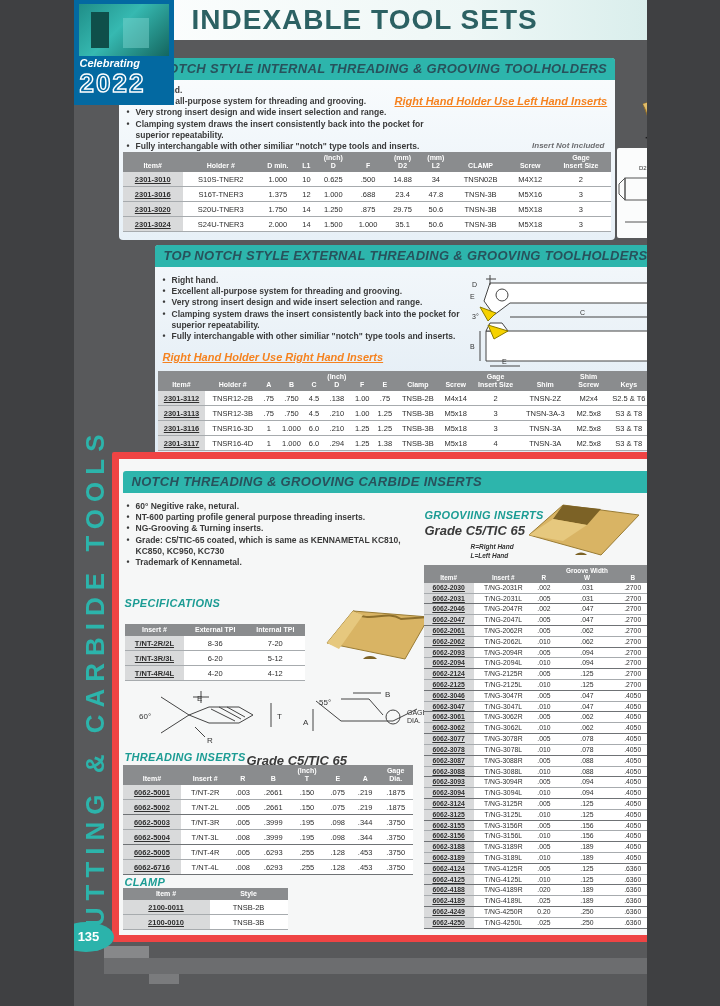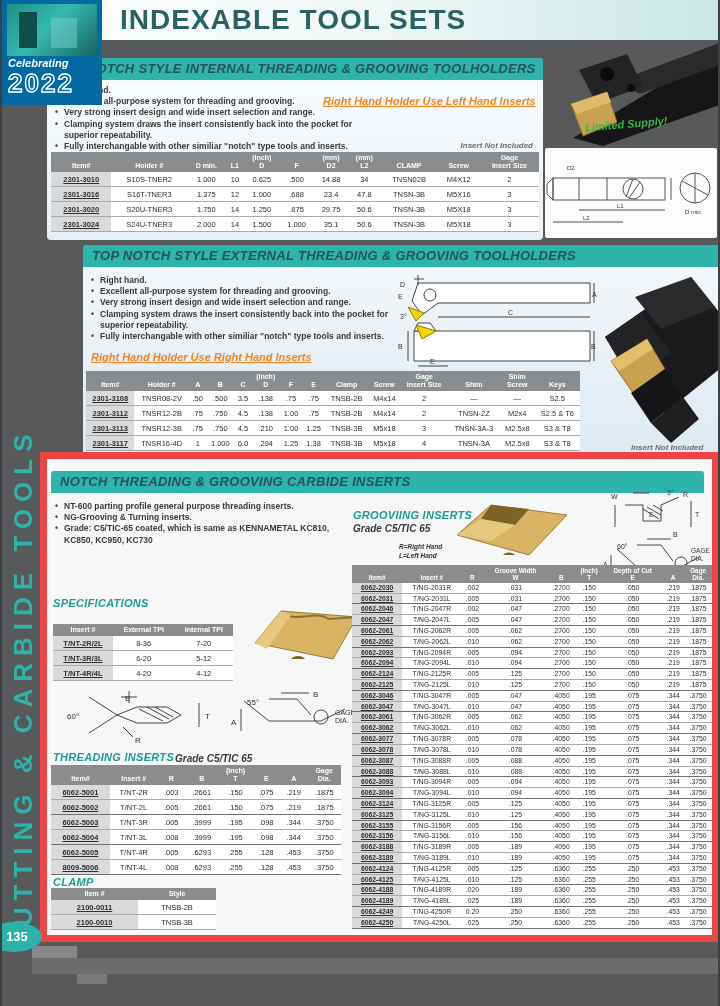--- a/index.html
+++ b/index.html
@@ -1,17 +1,17 @@
 <!DOCTYPE html>
 <html><head>
 <meta charset="utf-8">
 <style>
   html,body{margin:0;padding:0;}
   body{font-family:"Liberation Sans",sans-serif;background:#3f4042;}
-  .page{position:relative;width:716px;height:1006px;background:#58595b;overflow:hidden;margin:0 auto;}
+  .page{position:relative;width:573px;height:1006px;background:#58595b;overflow:hidden;margin:0 auto;}
 
   
   .top-bar{position:absolute;left:0;top:0;width:720px;height:40px;
     background:linear-gradient(90deg,#ffffff 0%,#eef7f6 55%,#c9e7e4 100%);}
   .page-title{position:absolute;left:118px;top:4px;font-size:28px;font-weight:bold;
     color:#2c6163;letter-spacing:1px;}
   .badge{position:absolute;left:0;top:0;width:100px;height:105px;background:#0369a1;z-index:5;}
   .badge-art{position:absolute;left:5px;top:4px;width:90px;height:52px;
     background:linear-gradient(135deg,#1f8e88 0%,#36b9b1 45%,#14665f 100%);}
   .badge-art:before{content:"";position:absolute;left:12px;top:8px;width:18px;height:36px;background:#0f4f4a;}
@@ -44,21 +44,21 @@
   .tbl th{background:#8a8c8e;color:#fff;font-size:7px;line-height:1.15;padding:2px 2px;
     text-align:center;white-space:pre-line;font-weight:bold;vertical-align:bottom;}
   .tbl td{font-size:7.5px;text-align:center;border-bottom:1px solid #a7abae;
     padding:2.5px 2px;color:#2e2e2e;}
   .tbl td.c0{background:#d9dadb;font-weight:bold;text-decoration:underline;}
   .tbl-groove td{font-size:6.8px;padding:1px 1px;line-height:1.15;}
   .tbl-groove th{font-size:6.4px;padding:1.5px 1px;}
   .tbl-groove tr:nth-child(even) td{border-bottom:1.4px solid #6f7275;}
   .tbl-thread tr:nth-child(even) td{border-bottom:1.4px solid #6f7275;}
   .mini-title{position:absolute;color:#1c9c94;font-weight:bold;font-style:italic;font-size:11px;letter-spacing:.3px;}
-  .grade{color:#3a3a3a;font-weight:bold;font-style:italic;font-size:10px;}
+  .grade{color:#3a3a3a;font-weight:bold;font-style:italic;font-size:13px;}
 
   .s1{left:45px;top:58px;width:496px;height:182px;background:linear-gradient(180deg,#fbfdfe,#e7f0f7);}
   .s2{left:45px;top:245px;width:670px;height:222px;background:linear-gradient(180deg,#f4f8fb,#dde9f3);margin-left:36px;}
   .s3{left:38px;top:452px;width:679px;height:490px;border:7px solid #ef4444;box-sizing:border-box;
      background:#f6f7f7;z-index:4;border-radius:2px;}
   .s3-inner{position:absolute;left:0;top:0;right:0;bottom:0;}
 
   .abs{position:absolute;}
   svg text{font-family:"Liberation Sans",sans-serif;}
   .deco{position:absolute;background:#6a6b6d;}
@@ -264,36 +264,20 @@
             <th>Gage
 Insert Size</th>
             <th>Shim</th>
             <th>Shim
 Screw</th>
             <th>Keys</th>
           </tr>
         </thead>
       <tbody>
           <tr>
-            <td class="c0">2301-3108</td>
-            <td>TNSR08-2V</td>
-            <td>.50</td>
-            <td>.500</td>
-            <td>3.5</td>
-            <td>.138</td>
-            <td>.75</td>
-            <td>.75</td>
-            <td>TNSB-2B</td>
-            <td>M4x14</td>
-            <td>2</td>
-            <td>—</td>
-            <td>—</td>
-            <td>S2.5</td>
-          </tr>
-          <tr>
             <td class="c0">2301-3112</td>
             <td>TNSR12-2B</td>
             <td>.75</td>
             <td>.750</td>
             <td>4.5</td>
             <td>.138</td>
             <td>1.00</td>
             <td>.75</td>
             <td>TNSB-2B</td>
             <td>M4x14</td>
@@ -312,20 +296,36 @@
             <td>1.00</td>
             <td>1.25</td>
             <td>TNSB-3B</td>
             <td>M5x18</td>
             <td>3</td>
             <td>TNSN-3A-3</td>
             <td>M2.5x8</td>
             <td>S3 &amp; T8</td>
           </tr>
           <tr>
+            <td class="c0">2301-3116</td>
+            <td>TNSR16-3D</td>
+            <td>1</td>
+            <td>1.000</td>
+            <td>6.0</td>
+            <td>.210</td>
+            <td>1.25</td>
+            <td>1.25</td>
+            <td>TNSB-3B</td>
+            <td>M5x18</td>
+            <td>3</td>
+            <td>TNSN-3A</td>
+            <td>M2.5x8</td>
+            <td>S3 &amp; T8</td>
+          </tr>
+          <tr>
             <td class="c0">2301-3117</td>
             <td>TNSR16-4D</td>
             <td>1</td>
             <td>1.000</td>
             <td>6.0</td>
             <td>.294</td>
             <td>1.25</td>
             <td>1.38</td>
             <td>TNSB-3B</td>
             <td>M5x18</td>
@@ -335,23 +335,25 @@
             <td>S3 &amp; T8</td>
           </tr>
         </tbody>
     </table>
   </div>
 
   <div class="panel s3">
     <div class="s3-inner">
       <div class="sec-title" style="left:4px;top:12px;right:8px;">NOTCH THREADING &amp; GROOVING CARBIDE INSERTS</div>
       <ul class="bullets" style="left:8px;top:42px;width:290px;">
+          <li>60° Negitive rake, netural.</li>
           <li>NT-600 parting profile general purpose threading inserts.</li>
           <li>NG-Grooving &amp; Turning inserts.</li>
           <li>Grade: C5/TIC-65 coated, which is same as KENNAMETAL KC810, KC850, KC950, KC730</li>
+          <li>Trademark of Kennametal.</li>
         </ul>
 
       <div class="mini-title" style="left:6px;top:138px;">SPECIFICATIONS</div>
       <table class="tbl" style="position:absolute;left:6px;top:165px;width:180px;">
         <thead>
             <tr>
               <th>Insert #</th>
               <th>External TPI</th>
               <th>Internal TPI</th>
             </tr>
@@ -470,21 +472,21 @@
               <td class="c0">6062-5005</td>
               <td>T/NT-4R</td>
               <td>.005</td>
               <td>.6293</td>
               <td>.255</td>
               <td>.128</td>
               <td>.453</td>
               <td>.3750</td>
             </tr>
             <tr>
-              <td class="c0">8009-5006</td>
+              <td class="c0">6062-6716</td>
               <td>T/NT-4L</td>
               <td>.008</td>
               <td>.6293</td>
               <td>.255</td>
               <td>.128</td>
               <td>.453</td>
               <td>.3750</td>
             </tr>
           </tbody>
       </table>

